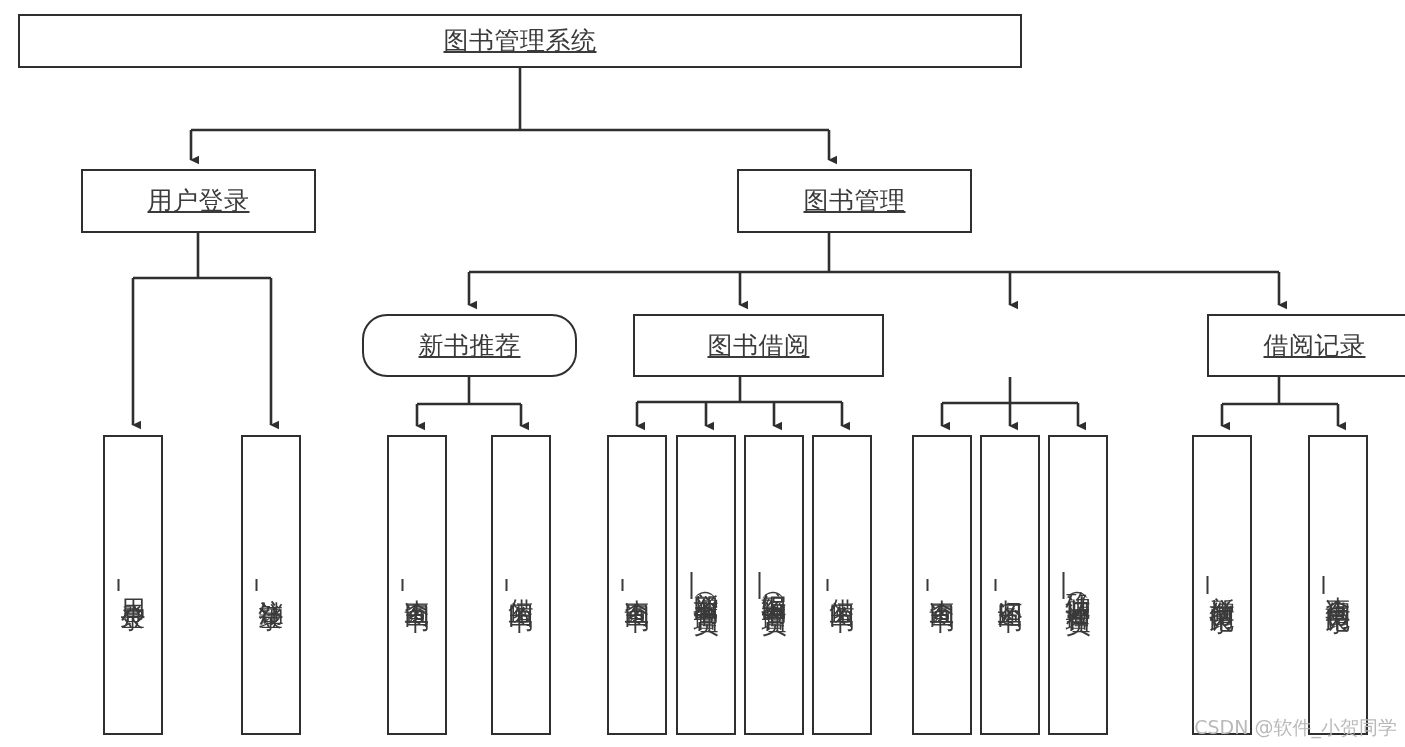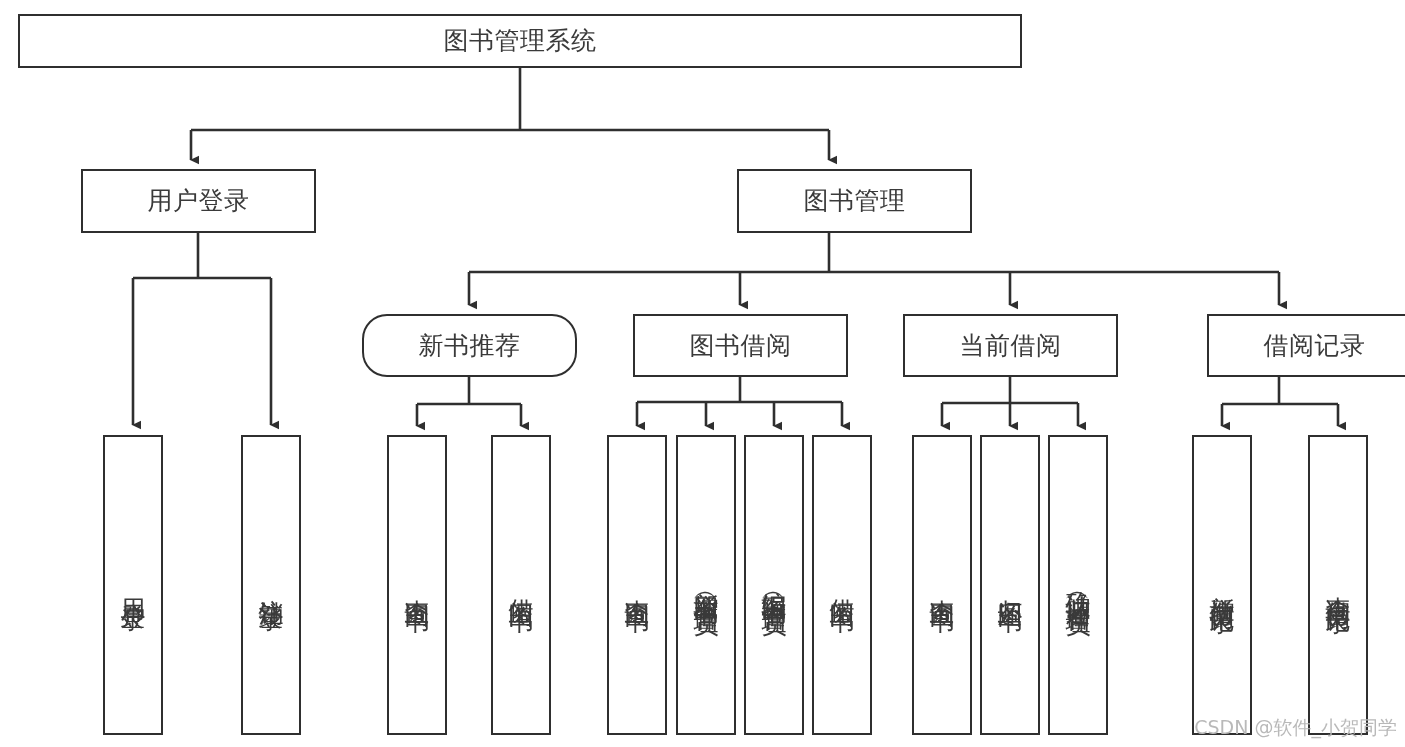--- a/index.html
+++ b/index.html
@@ -33,20 +33,21 @@
     display: flex;
     align-items: center;
     justify-content: center;
     color: #3a3a3a;
   }
   .node .label {
     display: block;
     text-align: left;
     line-height: 1.18;
     white-space: nowrap;
+    text-decoration: underline;
   }
   .node.h .label {
     font-size: 25px;
     letter-spacing: 0.5px;
   }
   .node.root .label {
     font-size: 25px;
   }
   
   .node.v {
@@ -134,25 +135,22 @@
   <div class="node h" style="left:81px; top:169px; width:235px; height:64px;">
     <span class="label">用户登录</span>
   </div>
   <div class="node h" style="left:711px; top:169px; width:235px; height:64px;margin-left:26px;">
     <span class="label">图书管理</span>
   </div>
 
   <div class="node h" style="left:362px; top:314px; width:215px; height:63px;border-radius:25px;">
     <span class="label">新书推荐</span>
   </div>
-  <div class="node h" style="left:633px; top:314px; width:215px; height:63px;">
+  <div class="node h" style="left:633px; top:314px; width:251px; height:63px;">
     <span class="label">图书借阅</span>
-  </div>
-  <div class="node h" style="left:903px; top:314px; width:215px; height:63px;">
-    <span class="label">当前借阅</span>
   </div>
   <div class="node h" style="left:1172px; top:314px; width:215px; height:63px;margin-left:35px;">
     <span class="label">借阅记录</span>
   </div>
 
   <div class="node v" style="left:103px; top:435px; width:60px; height:300px;">
     <span class="label">用户登录</span>
   </div>
   <div class="node v" style="left:241px; top:435px; width:60px; height:300px;">
     <span class="label">注销登录</span>

